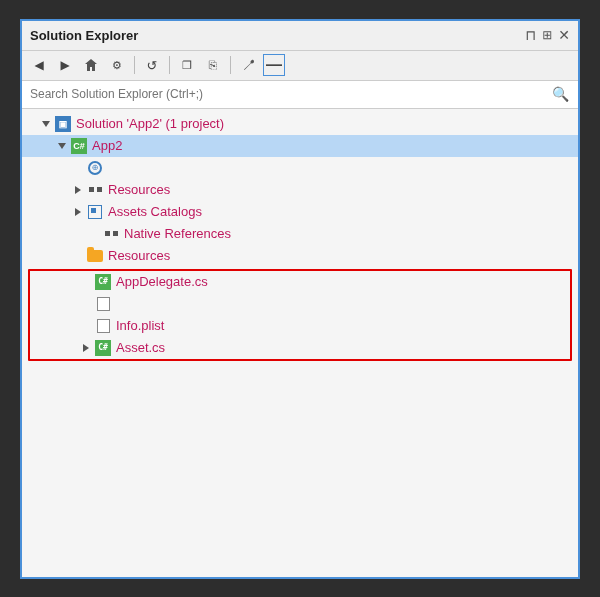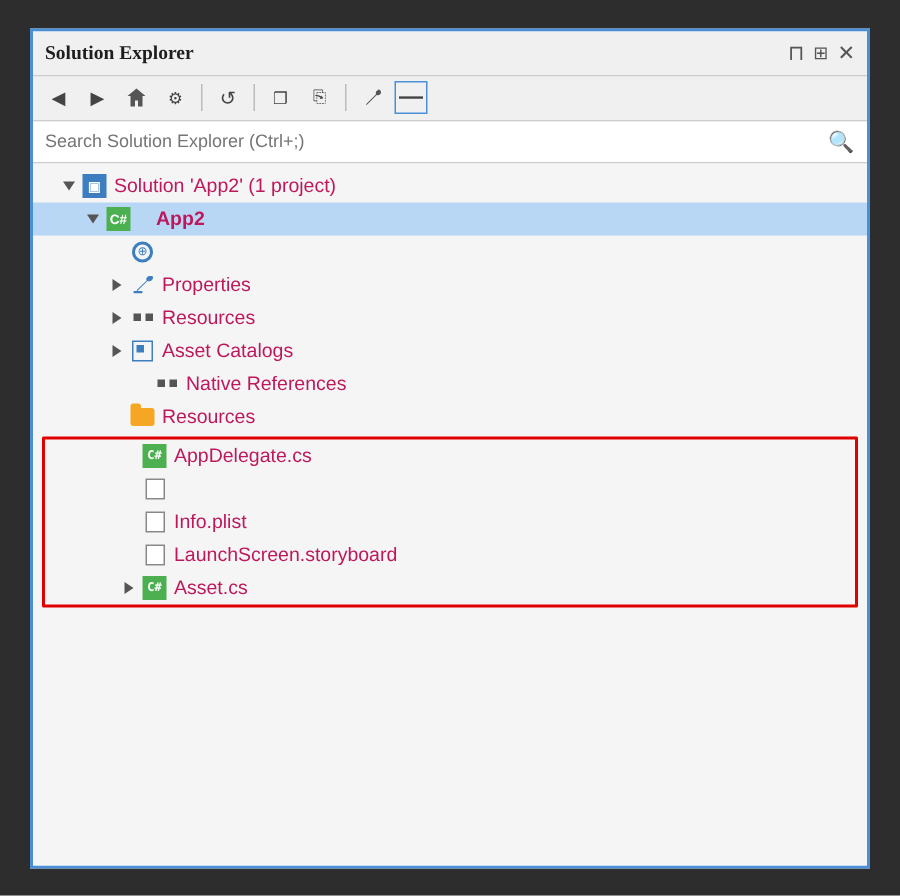--- a/index.html
+++ b/index.html
@@ -32,21 +32,20 @@
     }
     .title-bar-left {
       display: flex;
       align-items: center;
       gap: 6px;
     }
     .title-text {
       font-size: 13px;
       font-weight: 600;
       color: #1e1e1e;
-      font-family: Liberation Serif, serif;
     }
     .title-bar-right {
       display: flex;
       align-items: center;
       gap: 6px;
     }
     .title-btn {
       font-size: 12px;
       color: #555;
       cursor: pointer;
@@ -336,48 +335,33 @@
 
     <div class="tree-item" style="background:#b8d7f5;">
       <span class="indent"></span>
       <span class="indent"></span>
       <span class="expand-btn">
         <span class="triangle-down"></span>
       </span>
       <span class="item-icon">
         <span class="icon-project" style="font-size:9px; padding:1px;">C#</span>
       </span>
-      <span class="item-label" style="font-weight:700;margin-left:12px;">App2</span>
+      <span class="item-label" style="font-weight:400;">App2</span>
     </div>
 
     <div class="tree-item">
       <span class="indent"></span>
       <span class="indent"></span>
       <span class="indent"></span>
       <span class="expand-placeholder"></span>
       <span class="item-icon">
         <span class="icon-connected" style="font-size:8px; color:#3c7ebf;">⊕</span>
       </span>
     </div>
 
-    <div class="tree-item">
-      <span class="indent"></span>
-      <span class="indent"></span>
-      <span class="indent"></span>
-      <span class="expand-btn">
-        <span class="triangle-right"></span>
-      </span>
-      <span class="item-icon">
-        <svg width="15" height="15" viewBox="0 0 15 15" fill="none">
-          <path d="M12 2C10.5 2 9.5 3 9.5 4c0 .4.1.7.3 1L3 11.5l.5.5 6.8-6.7c.3.2.6.2 1 .2C12.8 5.5 14 4.5 14 3s-1.2-1-2-1z" fill="#3c7ebf"></path>
-          <rect x="1" y="12" width="6" height="1.5" rx="0.5" fill="#3c7ebf"></rect>
-        </svg>
-      </span>
-      <span class="item-label">Properties</span>
-    </div>
 
     <div class="tree-item">
       <span class="indent"></span>
       <span class="indent"></span>
       <span class="indent"></span>
       <span class="expand-btn">
         <span class="triangle-right"></span>
       </span>
       <span class="item-icon">
         <span class="icon-refs">
@@ -392,21 +376,21 @@
     <div class="tree-item">
       <span class="indent"></span>
       <span class="indent"></span>
       <span class="indent"></span>
       <span class="expand-btn">
         <span class="triangle-right"></span>
       </span>
       <span class="item-icon">
         <span class="icon-asset"></span>
       </span>
-      <span class="item-label">Asset Catalogs</span>
+      <span class="item-label">Assets Catalogs</span>
     </div>
 
     <div class="tree-item">
       <span class="indent"></span>
       <span class="indent"></span>
       <span class="indent"></span>
       <span class="indent"></span>
       <span class="expand-placeholder"></span>
       <span class="item-icon">
         <span class="icon-refs">
@@ -457,30 +441,20 @@
         <span class="indent"></span>
         <span class="indent"></span>
         <span class="indent"></span>
         <span class="expand-placeholder"></span>
         <span class="item-icon">
           <span class="icon-file"></span>
         </span>
         <span class="item-label">Info.plist</span>
       </div>
 
-      <div class="tree-item">
-        <span class="indent"></span>
-        <span class="indent"></span>
-        <span class="indent"></span>
-        <span class="expand-placeholder"></span>
-        <span class="item-icon">
-          <span class="icon-storyboard"></span>
-        </span>
-        <span class="item-label">LaunchScreen.storyboard</span>
-      </div>
 
       <div class="tree-item">
         <span class="indent"></span>
         <span class="indent"></span>
         <span class="indent"></span>
         <span class="expand-btn">
           <span class="triangle-right"></span>
         </span>
         <span class="item-icon">
           <span class="icon-cs">C#</span>

